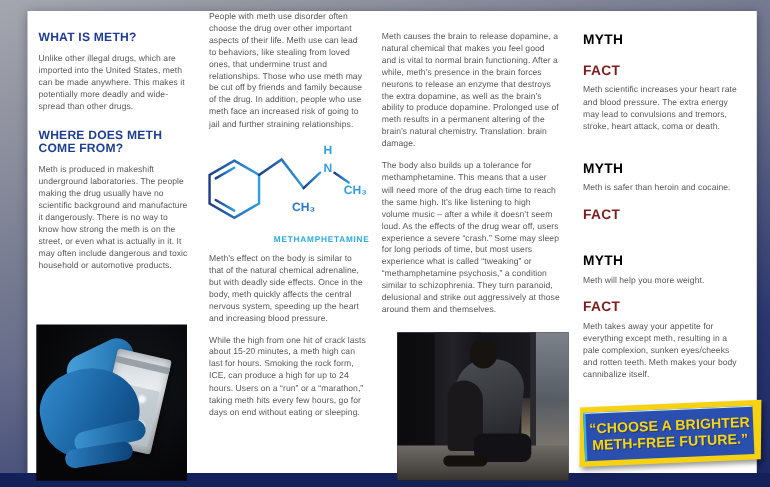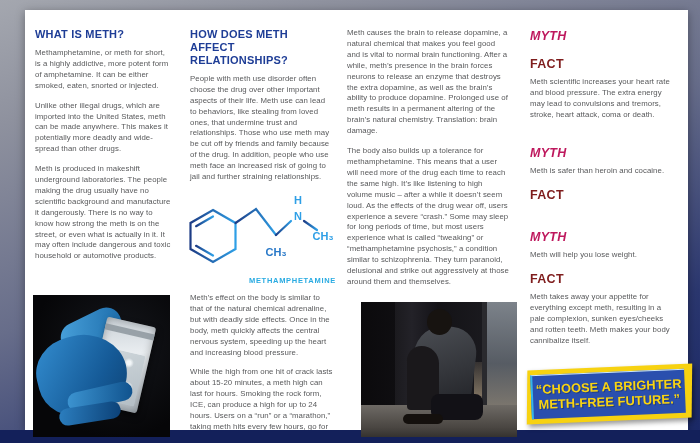--- a/index.html
+++ b/index.html
@@ -12,21 +12,21 @@
   .col{position:absolute;top:0;height:420px;}
   .col1{left:10px;width:137px;}
   .col2{left:165px;width:143px;}
   .col3{left:322px;width:162px;}
   .col4{left:505px;width:140px;}
   h2{margin:0 0 7px 0;font-size:11px;line-height:1.18;font-weight:800;letter-spacing:.2px;color:#1e3d96;}
   .mt{margin-top:18px;}
   .h-narrow{max-width:122px;}
   p{margin:0 0 9px 0;font-size:7.8px;line-height:1.4;color:#58595b;letter-spacing:.05px;}
   .mf-label{margin:0 0 4px 0;font-size:12.5px;font-weight:800;letter-spacing:.3px;}
-  .myth{color:#be185d;font-style:italic;}
+  .myth{color:#000000;}
   .fact{color:#7f1d1d;}
   .mf-block{margin-bottom:10px;}
   .spaced{margin-top:24px;}
   
   .molecule{margin:6px 0 8px -4px;width:150px;}
   .mol-caption{margin-top:2px;text-align:right;font-size:7.5px;font-weight:800;
     letter-spacing:.7px;color:#29abe2;}
   
   .photo{position:absolute;z-index:4;overflow:hidden;}
   .photo-left{left:33px;top:295px;width:137px;height:142px;
@@ -80,27 +80,26 @@
     letter-spacing:.1px;text-shadow:1px 1px 0 rgba(0,0,0,.25);}
 </style>
 </head>
 <body>
 
 <div class="canvas">
   <div class="page">
 
     <section class="col col1">
       <h2 class="mt">WHAT IS METH?</h2>
-      <p>Methamphetamine, or meth for short, is a highly addictive, more potent form of amphetamine. It can be either smoked, eaten, snorted or injected.</p>
       <p>Unlike other illegal drugs, which are imported into the United States, meth can be made anywhere. This makes it potentially more deadly and wide-spread than other drugs.</p>
+      <h2 class="h-narrow" style="margin-top:14px;">WHERE DOES METH COME FROM?</h2>
       <p>Meth is produced in makeshift underground laboratories. The people making the drug usually have no scientific background and manufacture it dangerously. There is no way to know how strong the meth is on the street, or even what is actually in it. It may often include dangerous and toxic household or automotive products.</p>
     </section>
 
     <section class="col col2">
-      <h2 class="mt">HOW DOES METH AFFECT RELATIONSHIPS?</h2>
       <p>People with meth use disorder often choose the drug over other important aspects of their life. Meth use can lead to behaviors, like stealing from loved ones, that undermine trust and relationships. Those who use meth may be cut off by friends and family because of the drug. In addition, people who use meth face an increased risk of going to jail and further straining relationships.</p>
 
       <figure class="molecule" style="margin-top:4px;">
         <svg width="150" height="78" viewBox="0 0 150 78">
           <defs>
             <linearGradient id="molg" x1="0" y1="0" x2="1" y2="0">
               <stop offset="0" stop-color="#1d3c85"></stop>
               <stop offset="1" stop-color="#2e9fe6"></stop>
             </linearGradient>
           </defs>
@@ -143,21 +142,21 @@
       </div>
       <div class="mf-block spaced">
         <p class="mf-label myth">MYTH</p>
         <p>Meth is safer than heroin and cocaine.</p>
       </div>
       <div class="mf-block">
         <p class="mf-label fact">FACT</p>
       </div>
       <div class="mf-block spaced">
         <p class="mf-label myth">MYTH</p>
-        <p>Meth will help you lose weight.</p>
+        <p>Meth will help you more weight.</p>
       </div>
       <div class="mf-block">
         <p class="mf-label fact">FACT</p>
         <p>Meth takes away your appetite for everything except meth, resulting in a pale complexion, sunken eyes/cheeks and rotten teeth. Meth makes your body cannibalize itself.</p>
       </div>
     </section>
   </div>
 
   <div class="photo photo-left">
     <div class="glove-thumb"></div>

